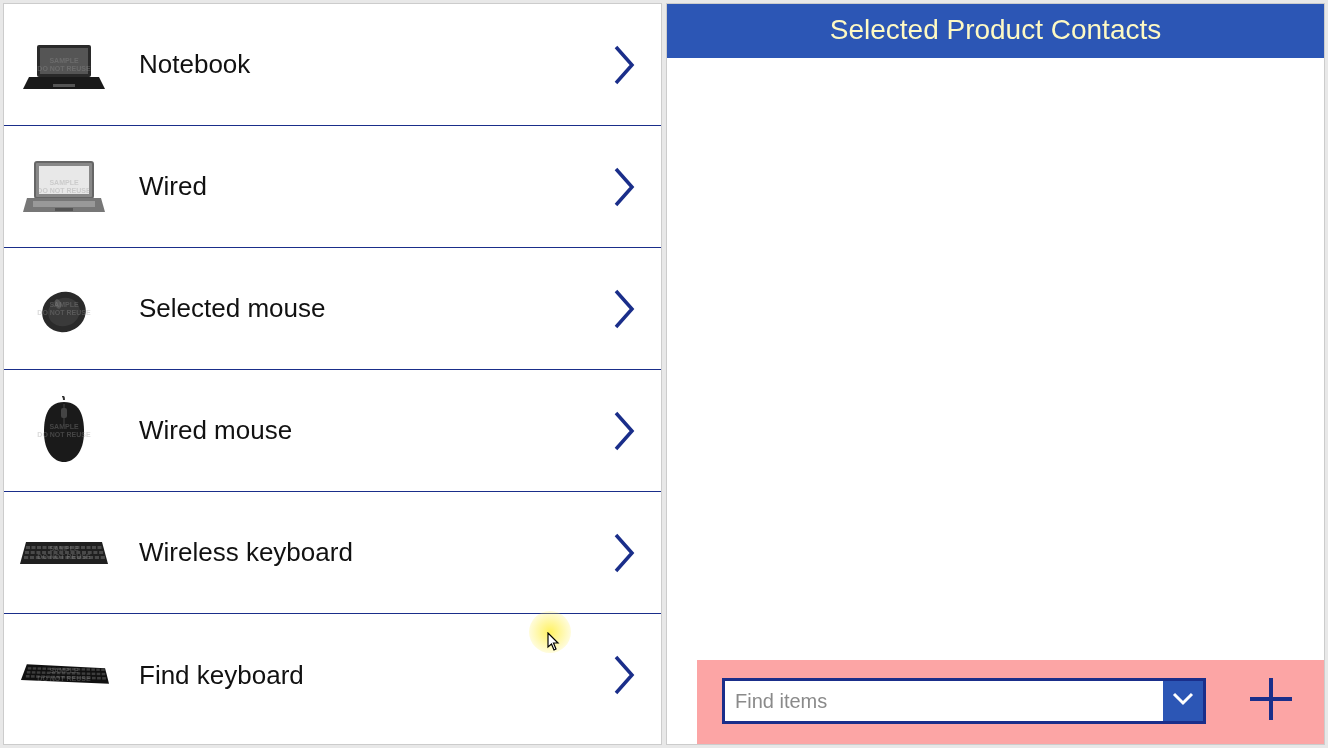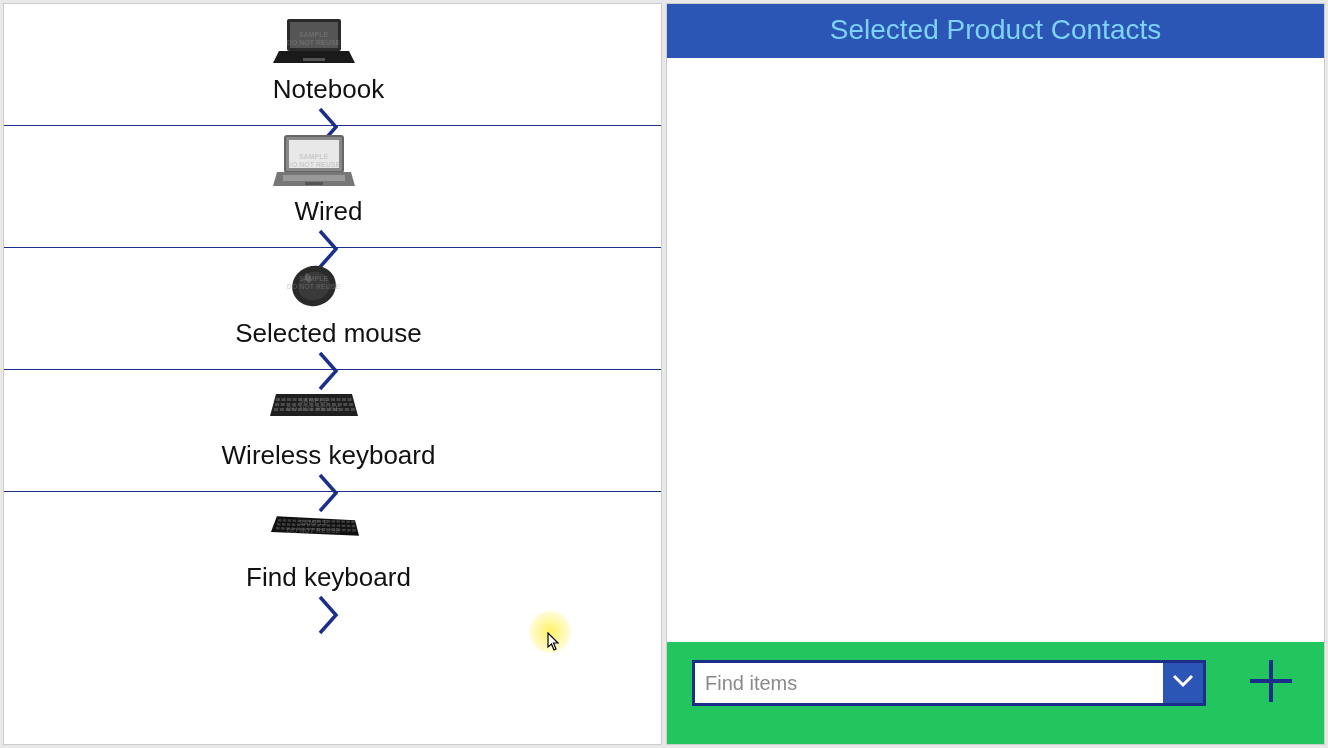--- a/index.html
+++ b/index.html
@@ -22,21 +22,20 @@
     .left-pane::-webkit-scrollbar { width: 14px; }
     .left-pane::-webkit-scrollbar-thumb { background: #bbb; border-radius: 2px; }
     .left-pane::-webkit-scrollbar-track { background: #eee; }
     .product-row {
       display: flex;
       align-items: center;
       height: 122px;
       border-bottom: 1.5px solid #1a2e8a;
       padding: 0 23px 0 15px;
       cursor: pointer;
-      flex-direction: column;
     }
     .product-row:last-child { border-bottom: none; }
     .thumb {
       width: 90px;
       height: 70px;
       display: flex;
       align-items: center;
       justify-content: center;
       margin-right: 30px;
       flex-shrink: 0;
@@ -69,35 +68,36 @@
       width: 50%;
       background: #fff;
       border: 1px solid #ccc;
       margin: 3px 3px 3px 2px;
       display: flex;
       flex-direction: column;
       position: relative;
     }
     .right-header {
       background: #2c56b5;
-      color: #7dd3fc;
+      color: #fef9c3;
       font-size: 28px;
       font-weight: 500;
       text-align: center;
       padding: 10px 0 12px 0;
     }
     .right-body {
       flex: 1;
       background: #fff;
     }
     .right-footer {
       display: flex;
       align-items: center;
-      padding: 18px 30px 38px 25px;
-      background: #22c55e;
+      padding: 18px 30px 20px 25px;
+      background: #fca5a5;
+      margin-left: 30px;
     }
     .find-box {
       display: flex;
       border: 3px solid #1a2e8a;
       height: 46px;
       flex: 1;
       background: #fff;
     }
     .find-input {
       flex: 1;
@@ -192,20 +192,35 @@
       <div class="product-row">
         <div class="thumb">
           <svg width="68" height="54" viewBox="0 0 68 54">
             <ellipse cx="34" cy="30" rx="22" ry="20" fill="#2a2a2a" transform="rotate(-18 34 30)"></ellipse>
             <ellipse cx="34" cy="30" rx="16" ry="14" fill="#3a3a3a" transform="rotate(-18 34 30)"></ellipse>
             <ellipse cx="28" cy="22" rx="3" ry="5" fill="#555" transform="rotate(-18 28 22)"></ellipse>
           </svg>
           <div class="watermark">SAMPLE<br>DO NOT REUSE</div>
         </div>
         <div class="product-label">Selected mouse</div>
+        <div class="chevron"><svg viewBox="0 0 26 44">
+            <polyline points="4,4 20,22 4,40" fill="none" stroke="#1a2e8a" stroke-width="3.5"></polyline>
+          </svg></div>
+      </div>
+      <div class="product-row">
+        <div class="thumb">
+          <svg width="60" height="70" viewBox="0 0 60 70">
+            <path d="M30 4 Q30 0 28 0" fill="none" stroke="#333" stroke-width="2"></path>
+            <path d="M30 6 C12 6 10 24 10 36 C10 56 20 66 30 66 C40 66 50 56 50 36 C50 24 48 6 30 6 Z" fill="#1a1a1a"></path>
+            <line x1="30" y1="8" x2="30" y2="28" stroke="#444" stroke-width="1"></line>
+            <rect x="27" y="12" width="6" height="10" rx="2" fill="#444"></rect>
+          </svg>
+          <div class="watermark">SAMPLE<br>DO NOT REUSE</div>
+        </div>
+        <div class="product-label">Wired mouse</div>
         <div class="chevron"><svg viewBox="0 0 26 44">
             <polyline points="4,4 20,22 4,40" fill="none" stroke="#1a2e8a" stroke-width="3.5"></polyline>
           </svg></div>
       </div>
       <div class="product-row">
         <div class="thumb">
           <svg width="88" height="34" viewBox="0 0 88 34">
             <polygon points="6,6 82,6 88,28 0,28" fill="#1f1f1f"></polygon>
             <g fill="#4a4a4a">
               <rect x="6" y="10" width="4" height="3"></rect>

